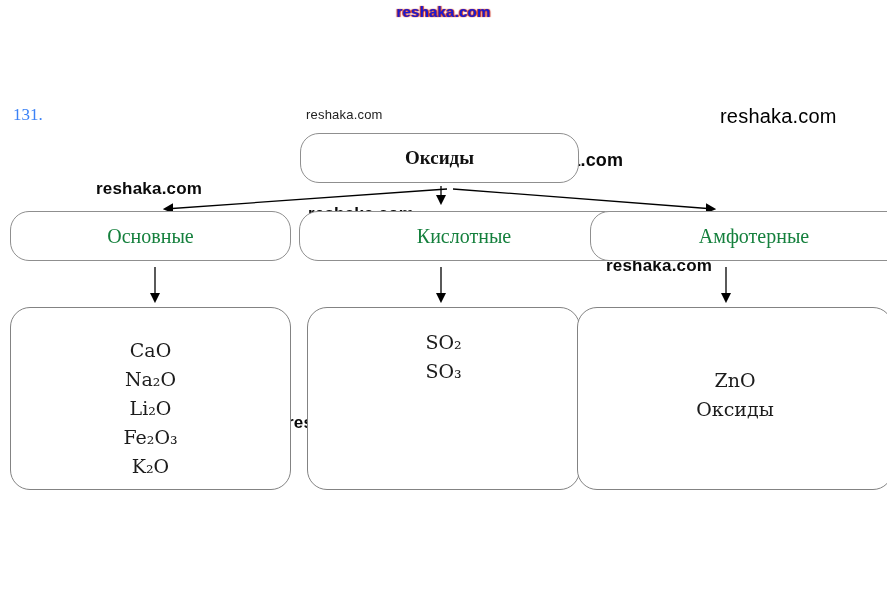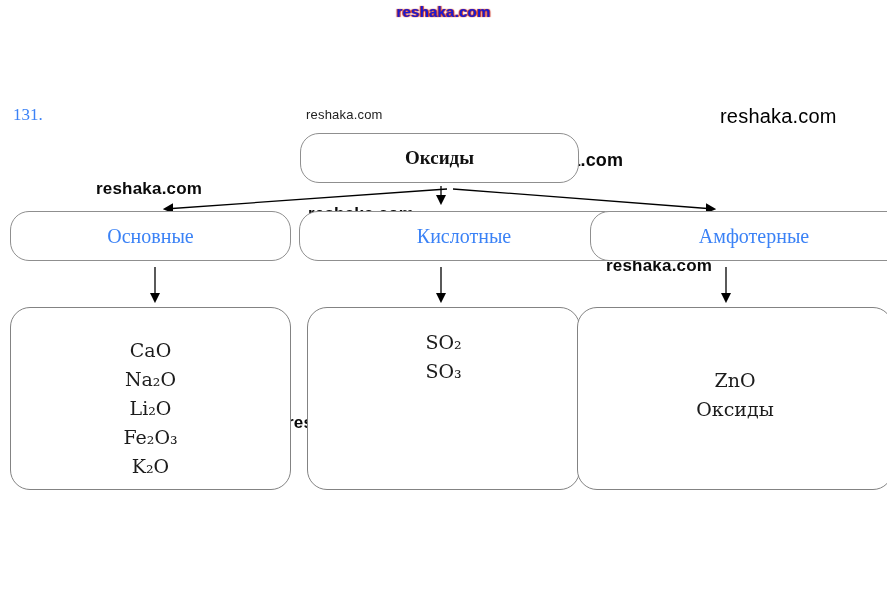--- a/index.html
+++ b/index.html
@@ -46,21 +46,21 @@
     display: flex;
     align-items: center;
     justify-content: center;
   }
   .root-box  { left: 300px; top: 133px; width: 279px; height: 50px; }
   .root-label { font-weight: 700; font-size: 19px; color: #111; }
   .cat-box   { top: 211px; height: 50px; }
   .cat-basic { left: 10px;  width: 281px; }
   .cat-acid  { left: 299px; width: 330px; align-items: center; }
   .cat-ampho { left: 590px; width: 328px; }
-  .cat-label { font-size: 20px; color: #3b82f6; }
+  .cat-label { font-size: 20px; color: #15803d; }
   .fbox {
     position: absolute;
     top: 307px; height: 183px;
     background: #fff;
     border: 1px solid #838383;
     border-radius: 20px;
     box-sizing: border-box;
     text-align: center;
   }
   .fbox-basic { left: 10px;  width: 281px; padding-top: 28px; }

